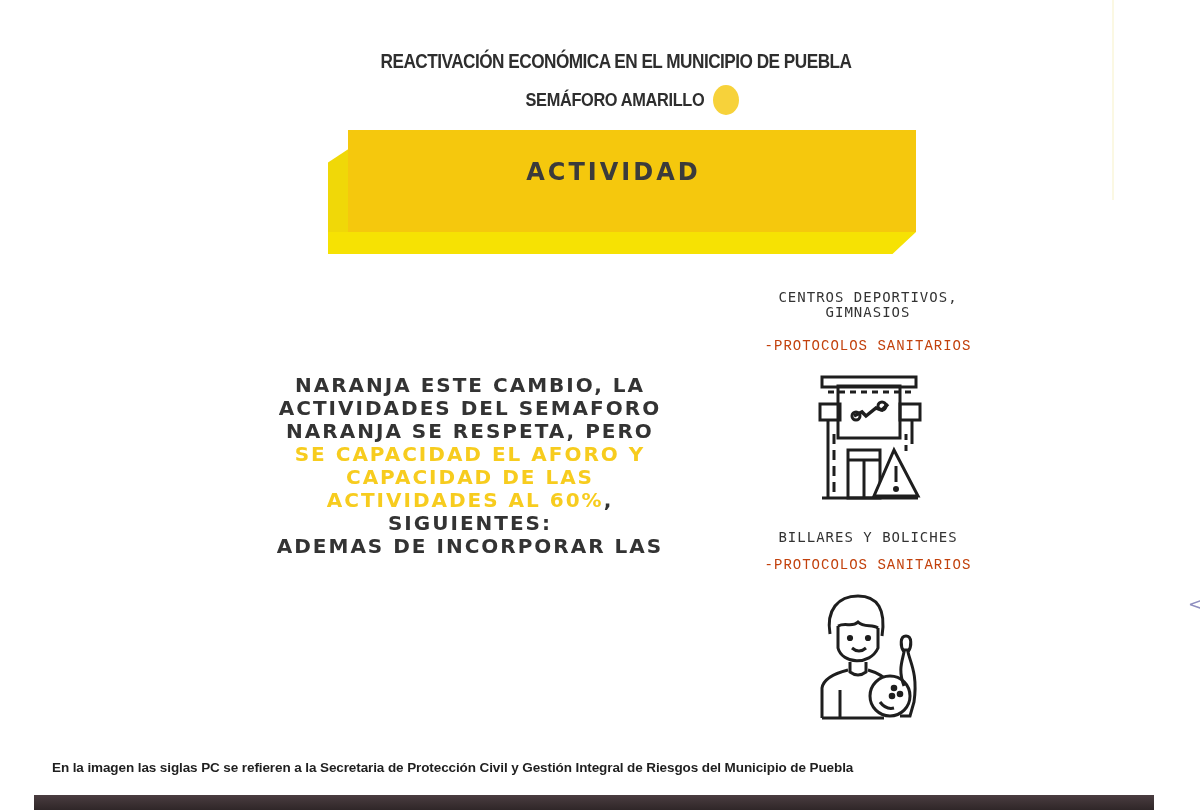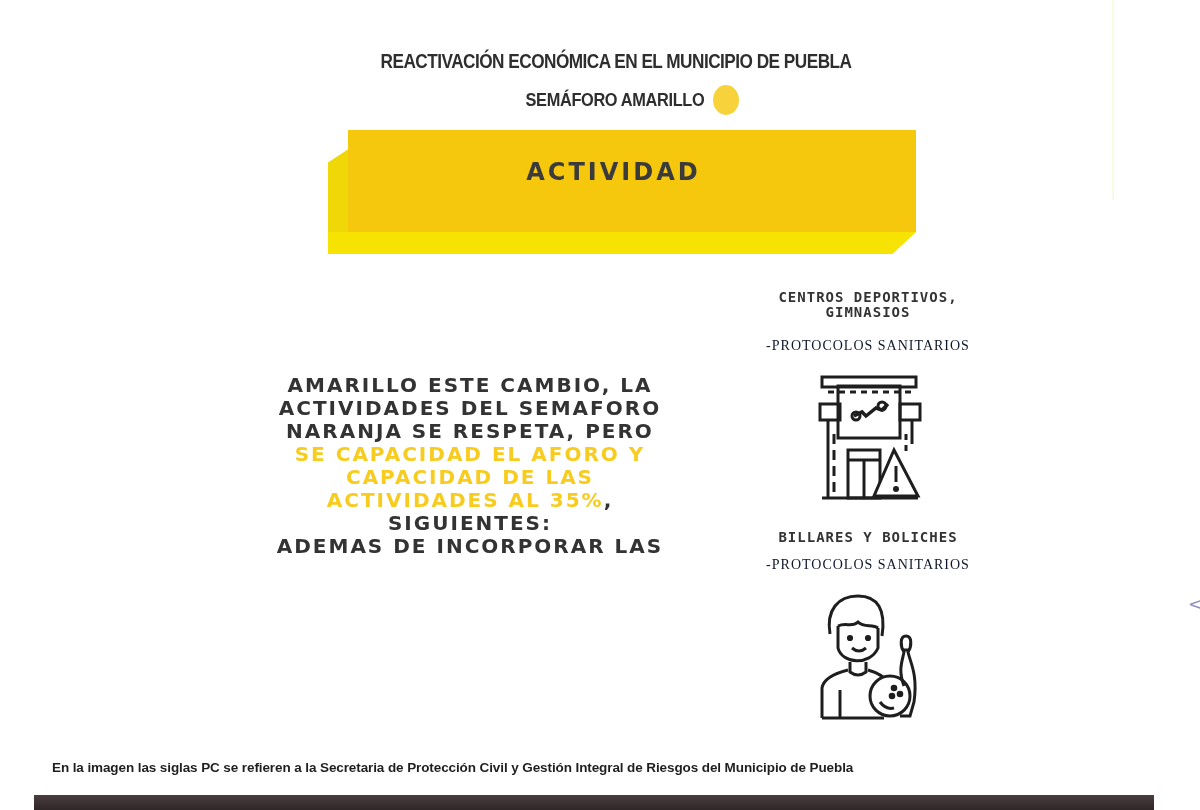--- a/index.html
+++ b/index.html
@@ -53,26 +53,26 @@
     position: absolute; left: 270px; top: 374px; width: 400px; text-align: center;
     font-family: "DejaVu Sans", sans-serif; font-weight: bold; font-size: 20px;
     line-height: 23px; letter-spacing: 2px; color: #333333;
   }
   .hl { color: #f7cc1e; }
 
   .activity {
     position: absolute; width: 300px; text-align: center;
   }
   .activity-title {
-    font-family: "DejaVu Sans Mono", monospace; font-weight: bold; font-size: 14px;
+    font-family: "DejaVu Sans Mono", monospace; font-weight: normal; font-size: 14px;
     line-height: 15px; letter-spacing: 1px; color: #333;
   }
   .activity-sub {
-    font-family: Liberation Serif, serif; font-size: 14px; letter-spacing: 1px;
-    color: #0f172a; margin-top: 22px;
+    font-family: Liberation Mono, monospace; font-size: 14px; letter-spacing: 1px;
+    color: #c2410c; margin-top: 22px;
   }
   .icon-box { position: absolute; }
 
   .footnote {
     position: absolute; left: 36px; top: 760px;
     font-family: "Liberation Sans", sans-serif; font-weight: bold; font-size: 13.5px;
     color: #1f1f1f; letter-spacing: -0.1px; margin-left: 16px;
   }
   .bottom-bar {
     position: absolute; left: 34px; top: 795px; width: 1120px; height: 15px;
@@ -98,26 +98,26 @@
 </div>
 
 <div class="banner">
   <div class="side-left"></div>
   <div class="bottom"></div>
   <div class="face"></div>
   <div class="banner-label">ACTIVIDAD</div>
 </div>
 
 <div class="body-text">
-  <div>AMARILLO ESTE CAMBIO, LA</div>
+  <div>NARANJA ESTE CAMBIO, LA</div>
   <div>ACTIVIDADES DEL SEMAFORO</div>
   <div>NARANJA SE RESPETA, PERO</div>
   <div class="hl">SE CAPACIDAD EL AFORO Y</div>
   <div class="hl">CAPACIDAD DE LAS</div>
-  <div><span class="hl">ACTIVIDADES AL 35%</span><span>,</span></div>
+  <div><span class="hl">ACTIVIDADES AL 60%</span><span>,</span></div>
   <div>SIGUIENTES:</div>
   <div>ADEMAS DE INCORPORAR LAS</div>
 </div>
 
 <div class="activity" style="left:718px; top:290px;">
   <div class="activity-title">CENTROS DEPORTIVOS,</div>
   <div class="activity-title">GIMNASIOS</div>
   <div class="activity-sub" style="margin-top:18px;">-PROTOCOLOS SANITARIOS</div>
 </div>
 

